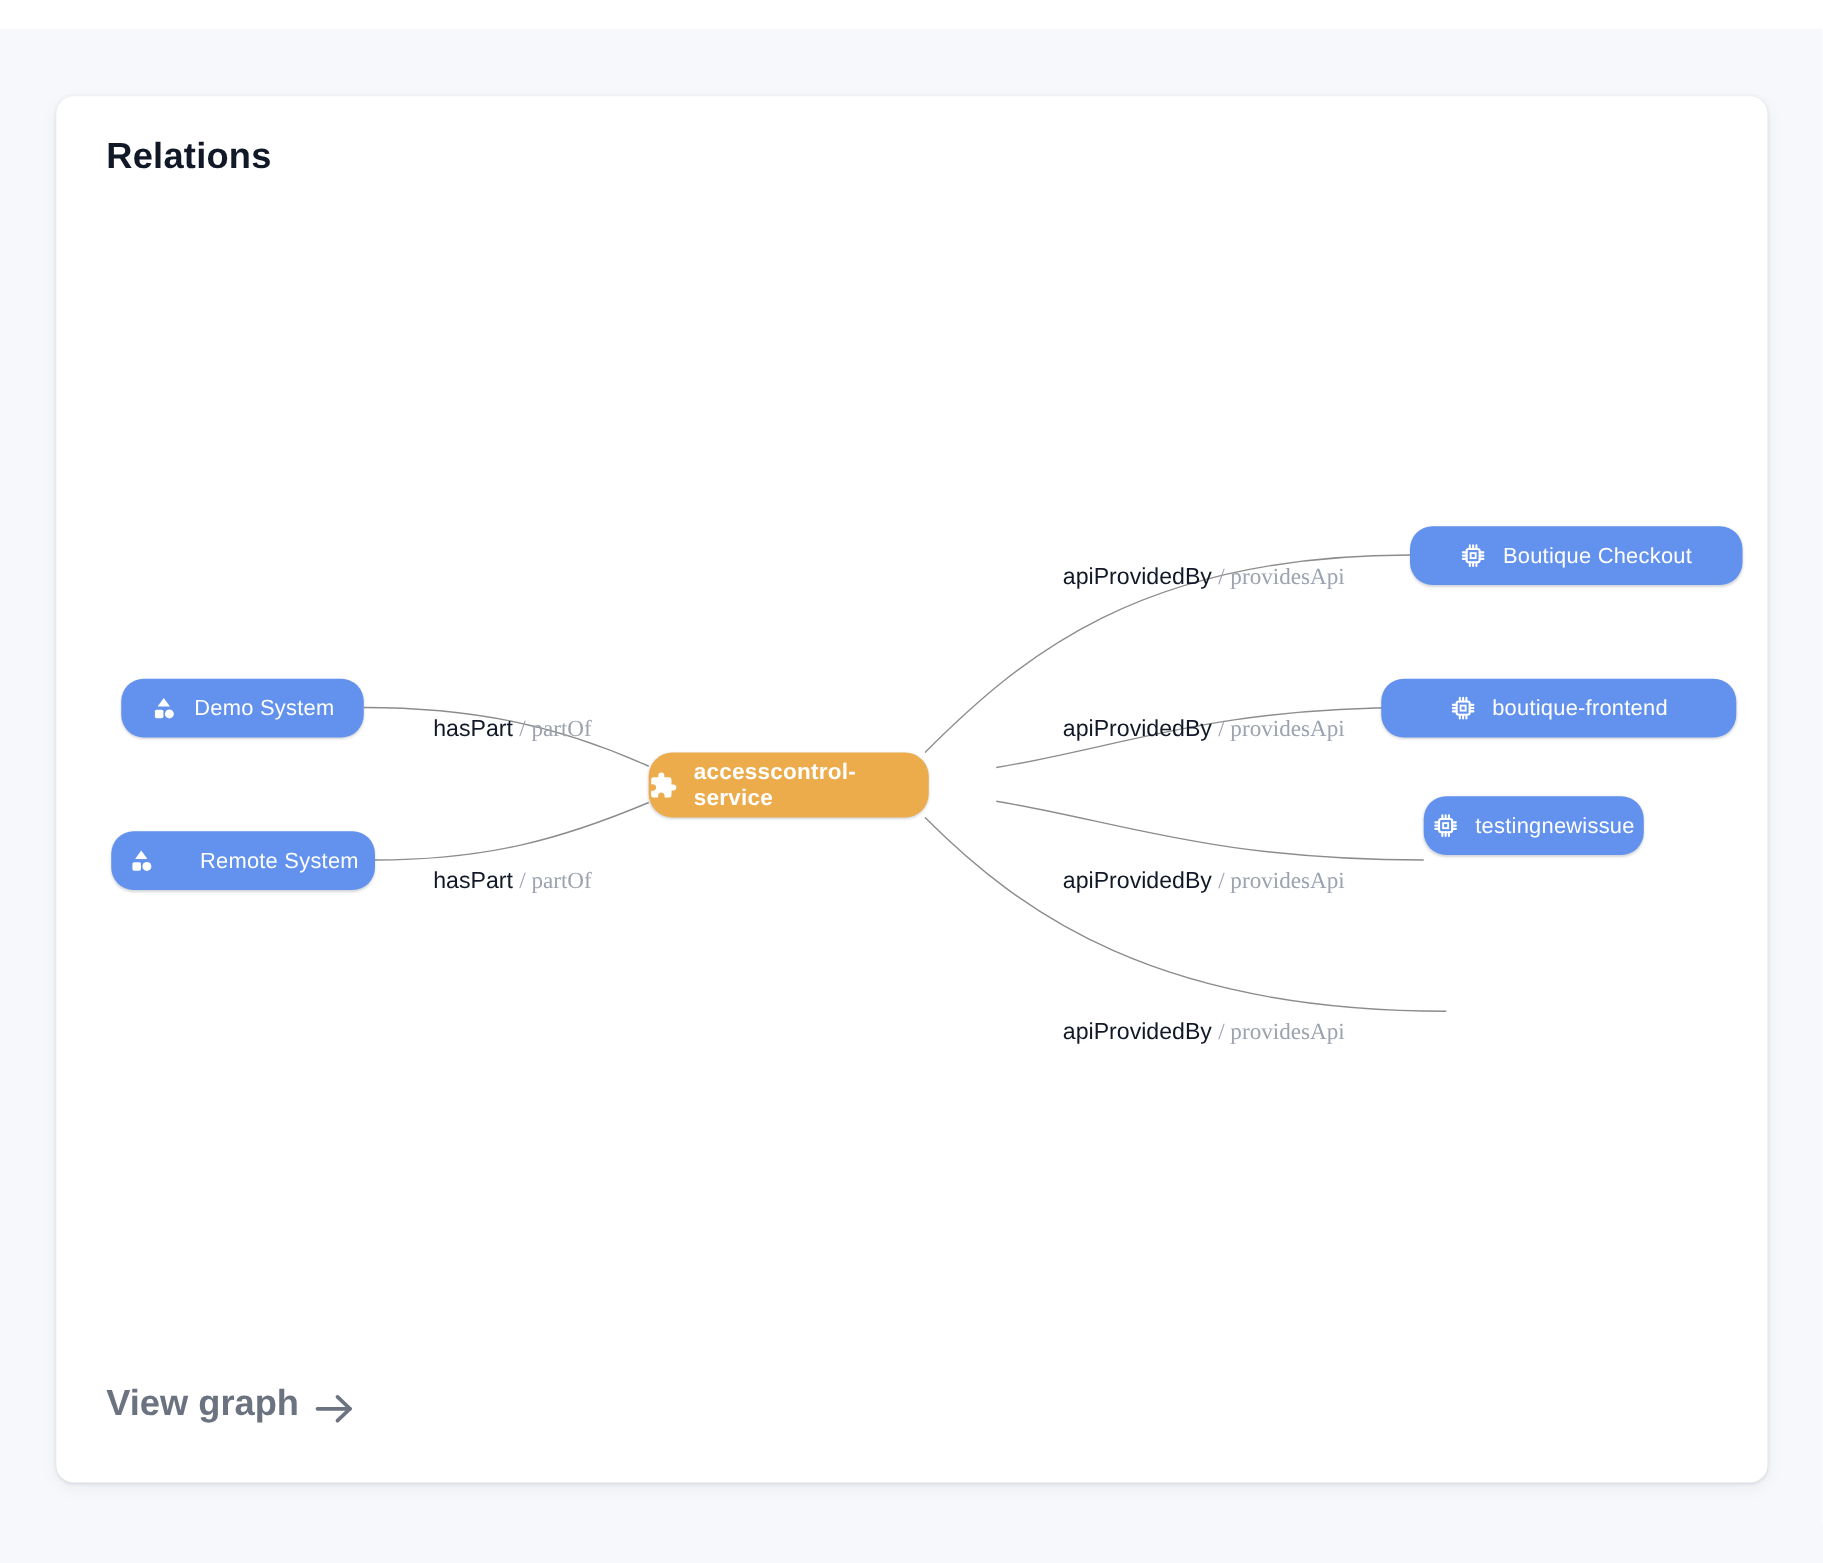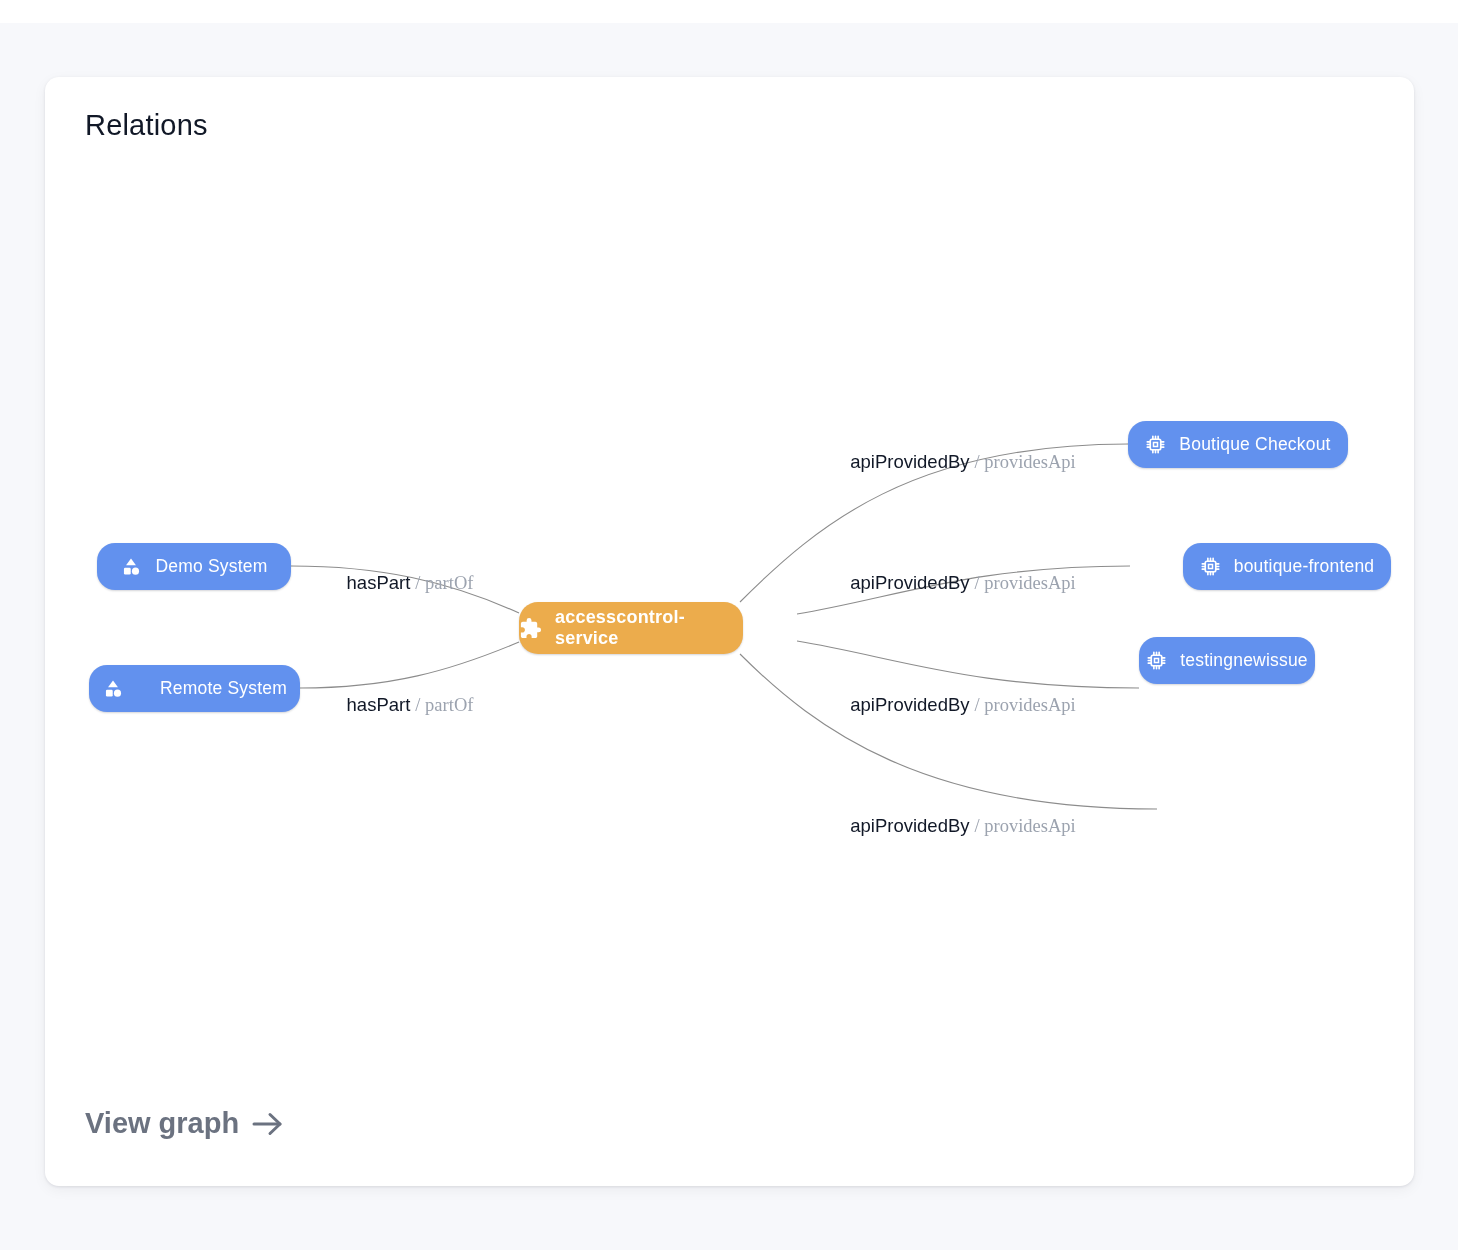--- a/index.html
+++ b/index.html
@@ -15,21 +15,21 @@
     background:var(--background, #f7f8fb);
   }
   .card {
     position:absolute; left:45px; top:77px; width:1369px; height:1109px;
     background:var(--card-bg, #ffffff);
     border-radius:14px;
     box-shadow:0 1px 3px rgba(16,24,40,.10), 0 4px 14px rgba(16,24,40,.05);
   }
   .card-title {
     position:absolute; left:40px; top:32px;
-    font-size:29px; font-weight:400; letter-spacing:.2px;
+    font-size:29px; font-weight:700; letter-spacing:.2px;
     color:var(--title-color, #111827);
   }
   .graph { position:absolute; left:0; top:0; width:1369px; height:1109px; }
   .edges { position:absolute; left:0; top:0; }
   .edges path {
     fill:none;
     stroke:var(--edge-line, #8c8c8c);
     stroke-width:1.1px;
   }
   .node {
@@ -46,21 +46,21 @@
   .nicon { display:flex; align-items:center; justify-content:center; }
   .edge-label {
     position:absolute; transform:translate(-50%,-50%);
     white-space:nowrap;
     font-size:18.5px;
   }
   .edge-label .lp { color:var(--label-primary, #111827); font-weight:400; }
   .edge-label .ls { color:var(--label-secondary, #9ca3af); margin-left:5px; font-weight:400;font-family:Liberation Serif, serif; }
   .view-graph {
     position:absolute; left:40px; top:1030px;
-    display:flex; align-items:center; gap:12px;
+    display:flex; align-items:flex-end; gap:12px;
     font-size:29px; font-weight:700;
     color:var(--link-gray, #6b7280);
     cursor:pointer;
   }
 </style>
 </head>
 <body>
 
 <div class="page-bg"></div>
 
@@ -103,32 +103,32 @@
 
     <div class="node center" style="left:474px; top:525px; width:224px;">
       <span class="nicon">
         <svg width="23" height="23" viewBox="0 0 24 24" fill="#ffffff">
           <path d="M20.5 11H19V7c0-1.1-.9-2-2-2h-4V3.5a2.5 2.5 0 0 0-5 0V5H4c-1.1 0-2 .9-2 2v3.8h1.5c1.5 0 2.7 1.2 2.7 2.7S5 16.2 3.5 16.2H2V20c0 1.1.9 2 2 2h3.8v-1.5c0-1.5 1.2-2.7 2.7-2.7 1.5 0 2.7 1.2 2.7 2.7V22H17c1.1 0 2-.9 2-2v-4h1.5a2.5 2.5 0 0 0 0-5z"></path>
         </svg>
       </span>
       <span class="nlabel">accesscontrol-service</span>
     </div>
 
-    <div class="node blue" style="left:1083px; top:344px; width:220px;">
+    <div class="node blue" style="left:1083px; top:344px; width:266px;">
       <span class="nicon">
         <svg width="21" height="21" viewBox="0 0 24 24" fill="none" stroke="#ffffff" stroke-width="1.9" stroke-linecap="round">
           <rect x="6" y="6" width="12" height="12" rx="2"></rect>
           <rect x="9.7" y="9.7" width="4.6" height="4.6" stroke-width="1.7"></rect>
           <path d="M9 2.6V6 M12 2.6V6 M15 2.6V6 M9 18v3.4 M12 18v3.4 M15 18v3.4 M2.6 9H6 M2.6 12H6 M2.6 15H6 M18 9h3.4 M18 12h3.4 M18 15h3.4"></path>
         </svg>
       </span>
       <span class="nlabel">Boutique Checkout</span>
     </div>
 
-    <div class="node blue" style="left:1138px; top:466px; width:208px;">
+    <div class="node blue" style="left:1060px; top:466px; width:284px;">
       <span class="nicon">
         <svg width="21" height="21" viewBox="0 0 24 24" fill="none" stroke="#ffffff" stroke-width="1.9" stroke-linecap="round">
           <rect x="6" y="6" width="12" height="12" rx="2"></rect>
           <rect x="9.7" y="9.7" width="4.6" height="4.6" stroke-width="1.7"></rect>
           <path d="M9 2.6V6 M12 2.6V6 M15 2.6V6 M9 18v3.4 M12 18v3.4 M15 18v3.4 M2.6 9H6 M2.6 12H6 M2.6 15H6 M18 9h3.4 M18 12h3.4 M18 15h3.4"></path>
         </svg>
       </span>
       <span class="nlabel">boutique-frontend</span>
     </div>
 

